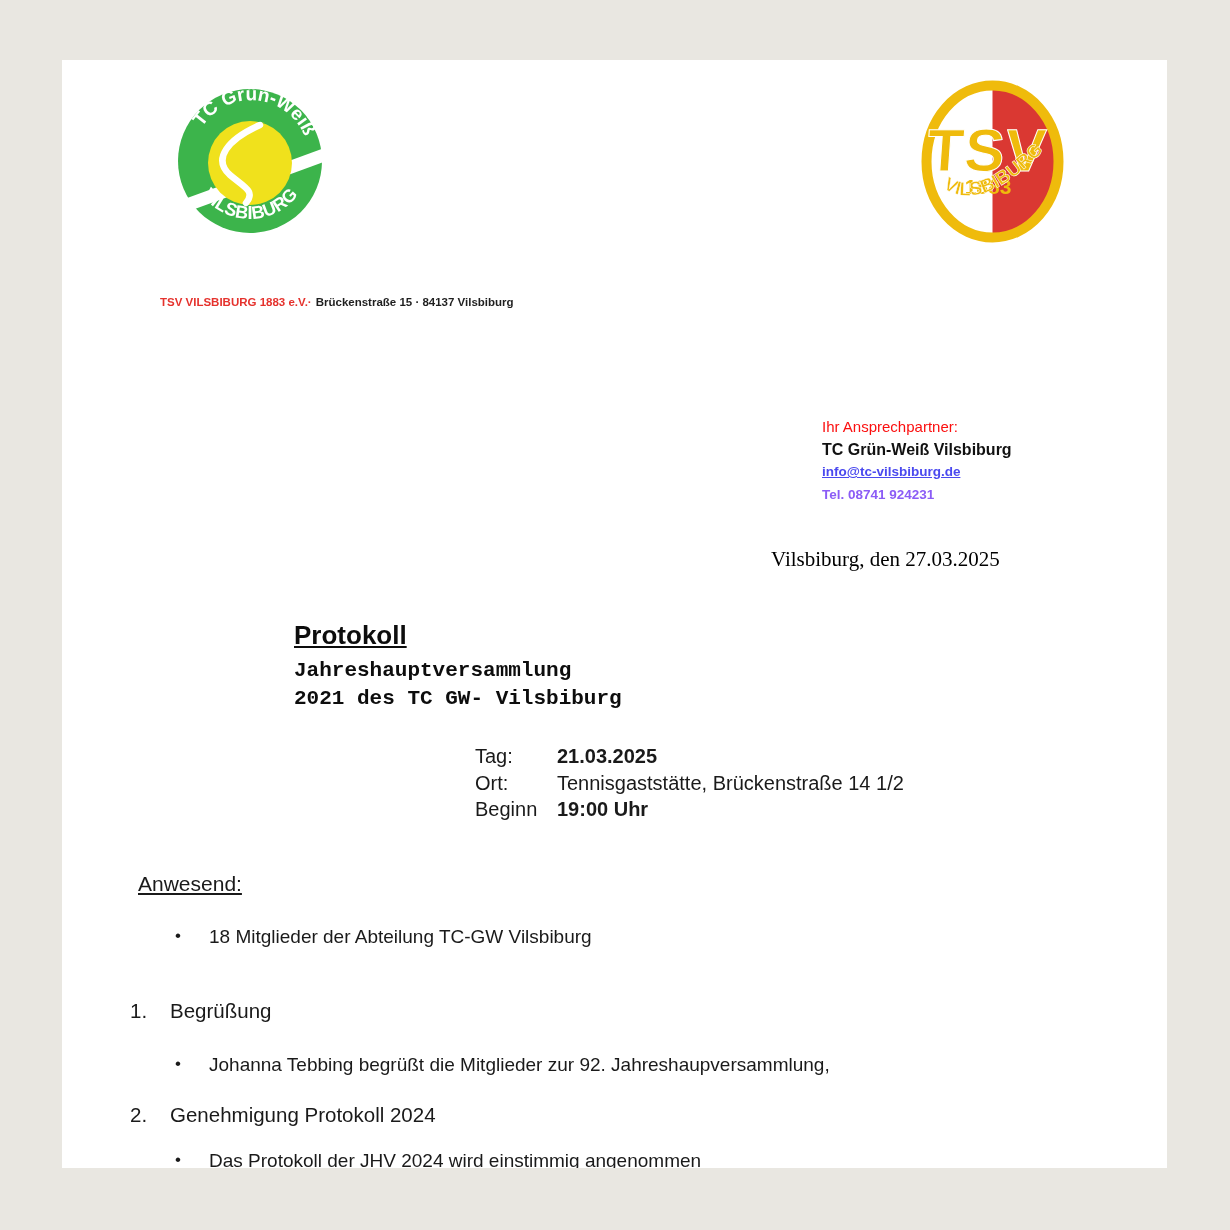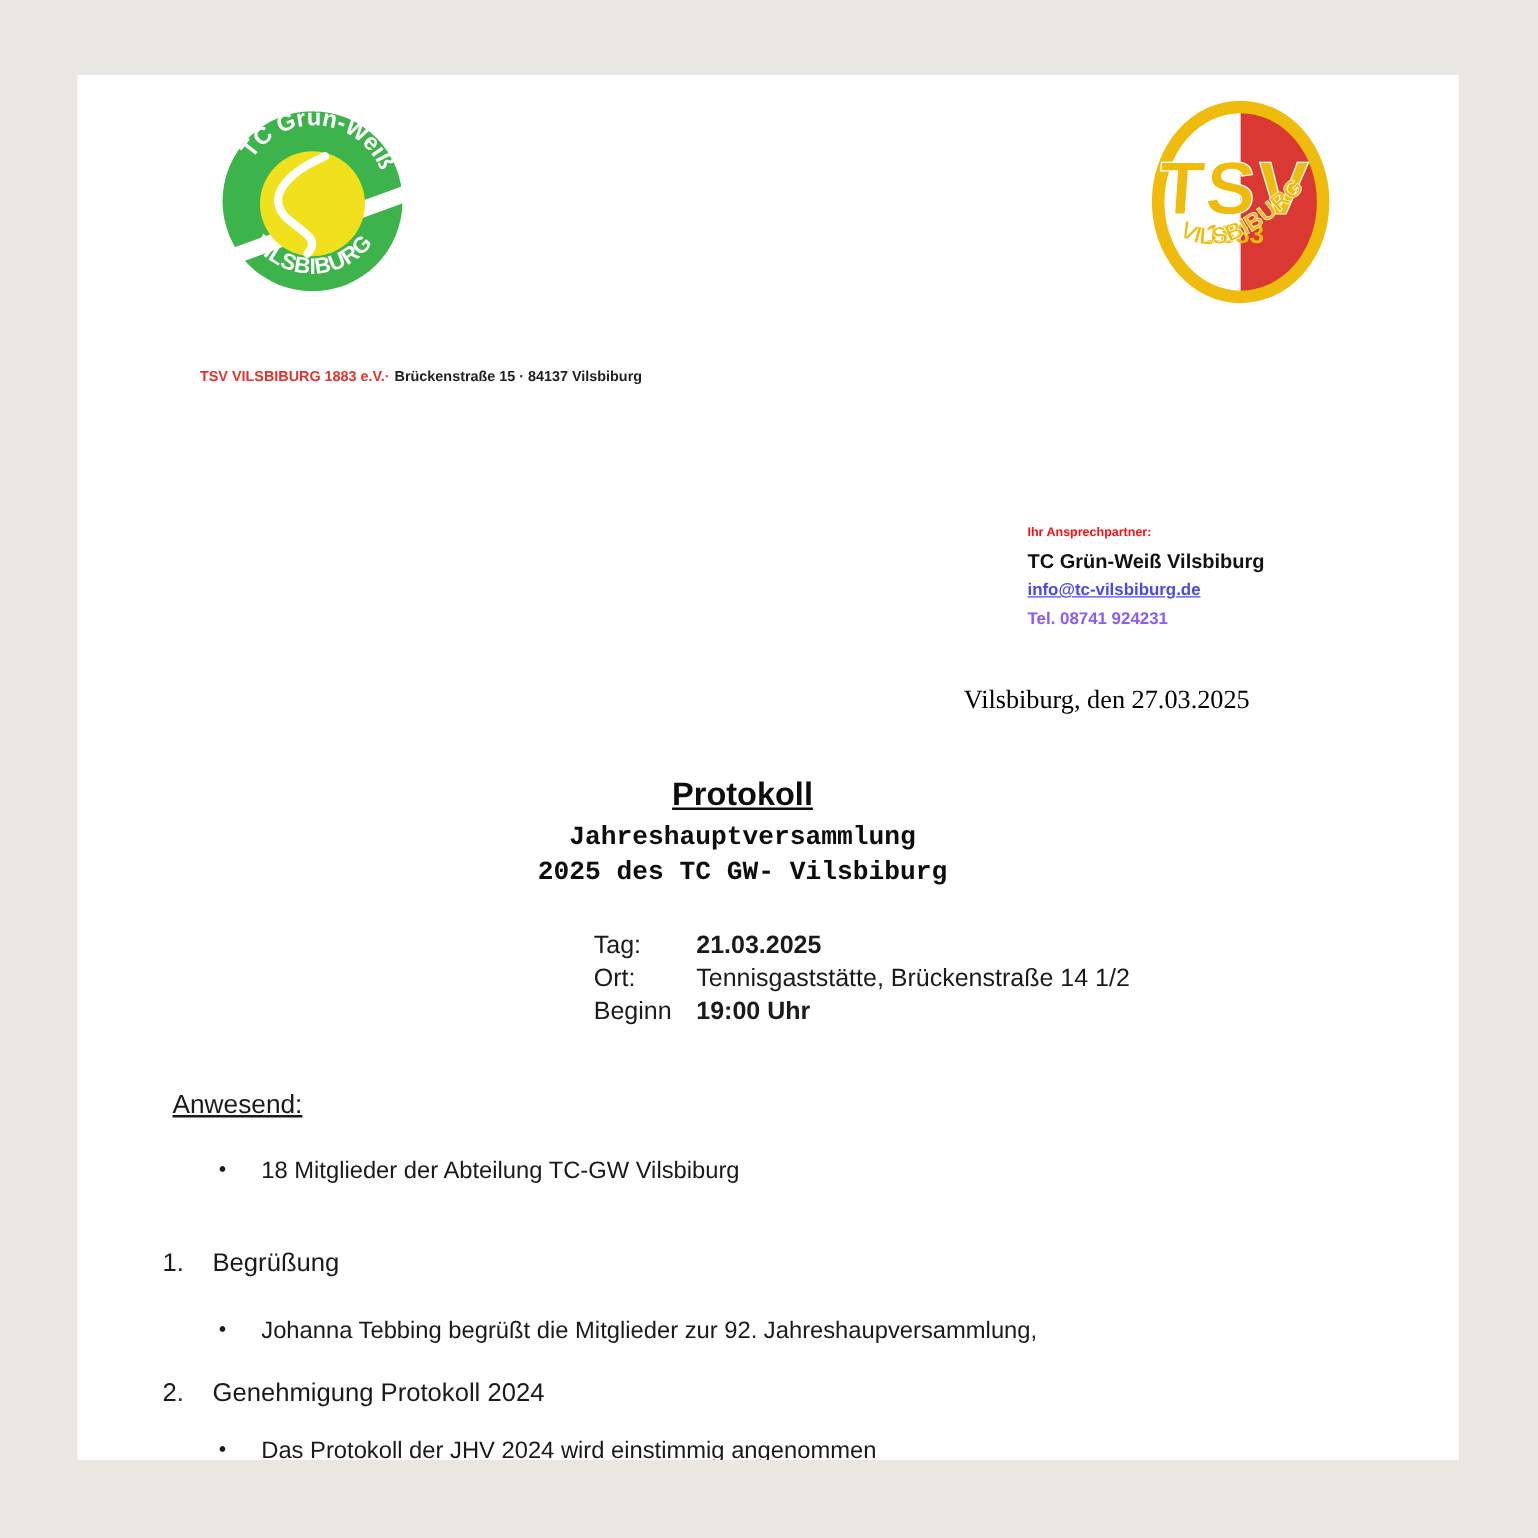--- a/index.html
+++ b/index.html
@@ -18,28 +18,28 @@
     overflow:hidden;
   }
   .tc-logo { position:absolute; left:108px; top:25px; }
   .tsv-logo { position:absolute; left:858px; top:18px; }
 
   .sender { position:absolute; left:98px; top:236px; font-size:11.5px; font-weight:bold; white-space:nowrap; }
   .sender .red  { color:#e5322d;margin-top:45px; }
   .sender .dark { color:#1f1f1f; margin-left:4px; }
 
   .contact { position:absolute; left:760px; top:356px; line-height:22.5px; }
-  .contact-label { color:#fb0f0f; font-weight:bold; font-size:10px; }
+  .contact-label { color:#fb0f0f; font-weight:normal; font-size:15px; }
   .contact-name  { color:#111; font-weight:bold; font-size:16px; }
   .contact-email { color:#4a49ef; font-weight:bold; font-size:13.5px; text-decoration:underline; display:block; cursor:pointer; }
   .contact-phone { color:#8b5cf6; font-weight:bold; font-size:13.5px; }
 
   .dateline { position:absolute; left:709px; top:487px; font-family:"Liberation Serif","DejaVu Serif",serif; font-size:21px; color:#000; }
 
-  .title-block { position:absolute; left:232px; top:560px; width:600px; text-align:center; color:#0d0d0d; }
+  .title-block { position:absolute; left:232px; top:560px; width:600px; color:#0d0d0d; }
   .title-main { font-size:26px; font-weight:bold; text-decoration:underline; margin-bottom:6px; }
   .title-sub  { font-size:21px; font-weight:bold; line-height:28px;font-family:Liberation Mono, monospace; }
 
   .meta { position:absolute; left:413px; top:683px; font-size:20px; line-height:26.5px; white-space:nowrap; }
   .meta-label { display:inline-block; width:82px; }
   .bold { font-weight:bold; }
 
   .anwesend { position:absolute; left:76px; top:812px; font-size:21px; text-decoration:underline; }
 
   .bullet { position:absolute; left:113px; display:flex; font-size:19px; white-space:nowrap; }
@@ -101,21 +101,21 @@
     <div class="contact-name">TC Grün-Weiß Vilsbiburg</div>
     <a class="contact-email">info@tc-vilsbiburg.de</a>
     <div class="contact-phone">Tel. 08741 924231</div>
   </div>
 
   <div class="dateline">Vilsbiburg, den 27.03.2025</div>
 
   <div class="title-block">
     <div class="title-main">Protokoll</div>
     <div class="title-sub">Jahreshauptversammlung</div>
-    <div class="title-sub">2025 des TC GW- Vilsbiburg</div>
+    <div class="title-sub">2021 des TC GW- Vilsbiburg</div>
   </div>
 
   <div class="meta">
     <div>
       <span class="meta-label">Tag:</span><span class="bold">21.03.2025</span>
     </div>
     <div>
       <span class="meta-label">Ort:</span><span>Tennisgaststätte, Brückenstraße 14 1/2</span>
     </div>
     <div>

